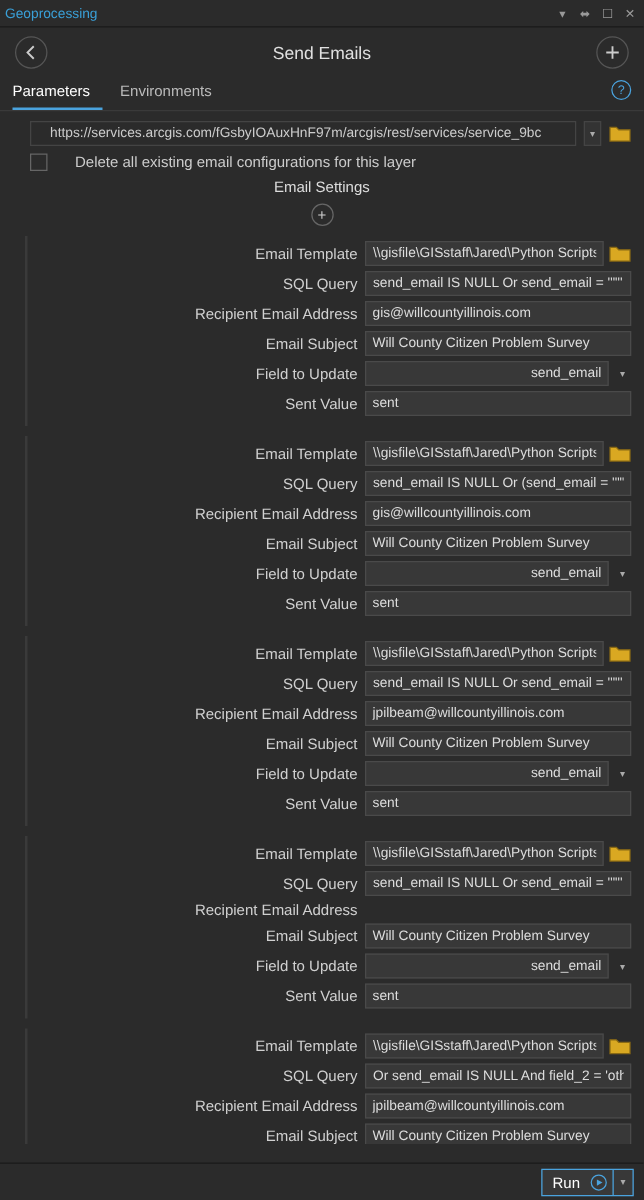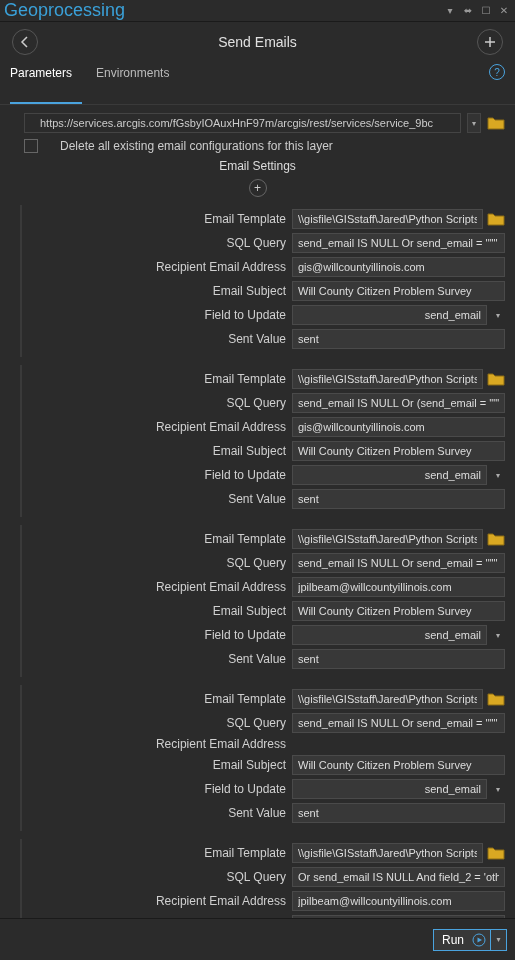--- a/index.html
+++ b/index.html
@@ -16,21 +16,21 @@
 .titlebar {
   height: 22px;
   background: #2b2b2b;
   border-bottom: 1px solid #1a1a1a;
   display: flex;
   align-items: center;
   padding: 0 4px;
 }
 .titlebar-title {
   color: #3aa0d8;
-  font-size: 18px;
+  font-size: 11px;
   flex: 1;
 }
 .titlebar-controls { display: flex; gap: 4px; align-items: center; }
 .titlebar-controls span { width: 14px; height: 14px; display: flex; align-items: center; justify-content: center; color: #999; font-size: 10px; cursor: pointer; }
 .header {
   height: 40px;
   display: flex;
   align-items: center;
   padding: 0 12px;
   position: relative;
@@ -57,21 +57,21 @@
   color: #ccc; cursor: pointer;
   margin-left: auto;
 }
 .tabs {
   display: flex;
   padding: 0 10px;
   border-bottom: 1px solid #3a3a3a;
   position: relative;
 }
 .tab {
-  padding: 4px 10px 22px 0;
+  padding: 4px 10px 6px 0;
   margin-right: 14px;
   color: #bbb;
   cursor: pointer;
 }
 .tab.active {
   color: #fff;
   border-bottom: 2px solid #4aa3de;
 }
 .help-icon {
   position: absolute;
@@ -172,21 +172,21 @@
 }
 .combo-arrow {
   width: 14px; height: 20px;
   color: #aaa; font-size: 8px;
   display: flex; align-items: center; justify-content: center;
   cursor: pointer;
 }
 .footer {
   position: absolute;
   bottom: 0; left: 0; right: 0;
-  height: 42px;
+  height: 30px;
   background: #2b2b2b;
   border-top: 1px solid #1a1a1a;
   display: flex;
   justify-content: flex-end;
   align-items: center;
   padding: 0 8px;
 }
 .run-btn {
   display: flex; align-items: center;
   background: #383838;

